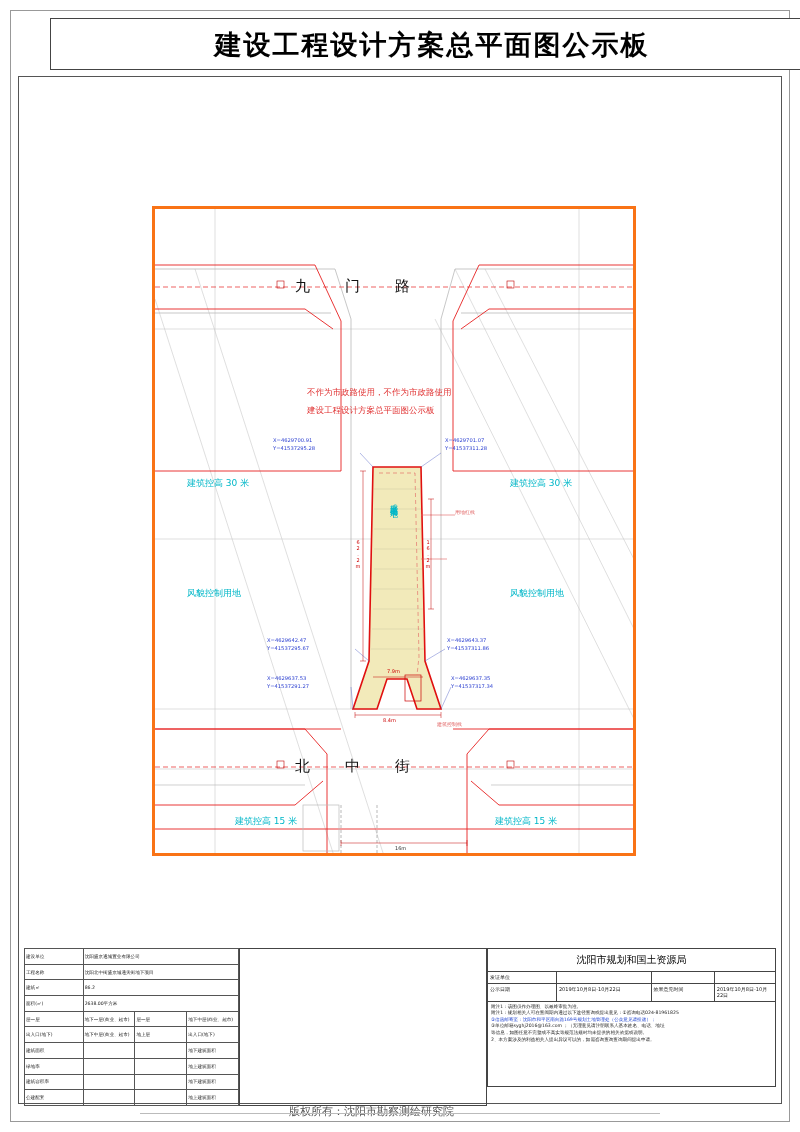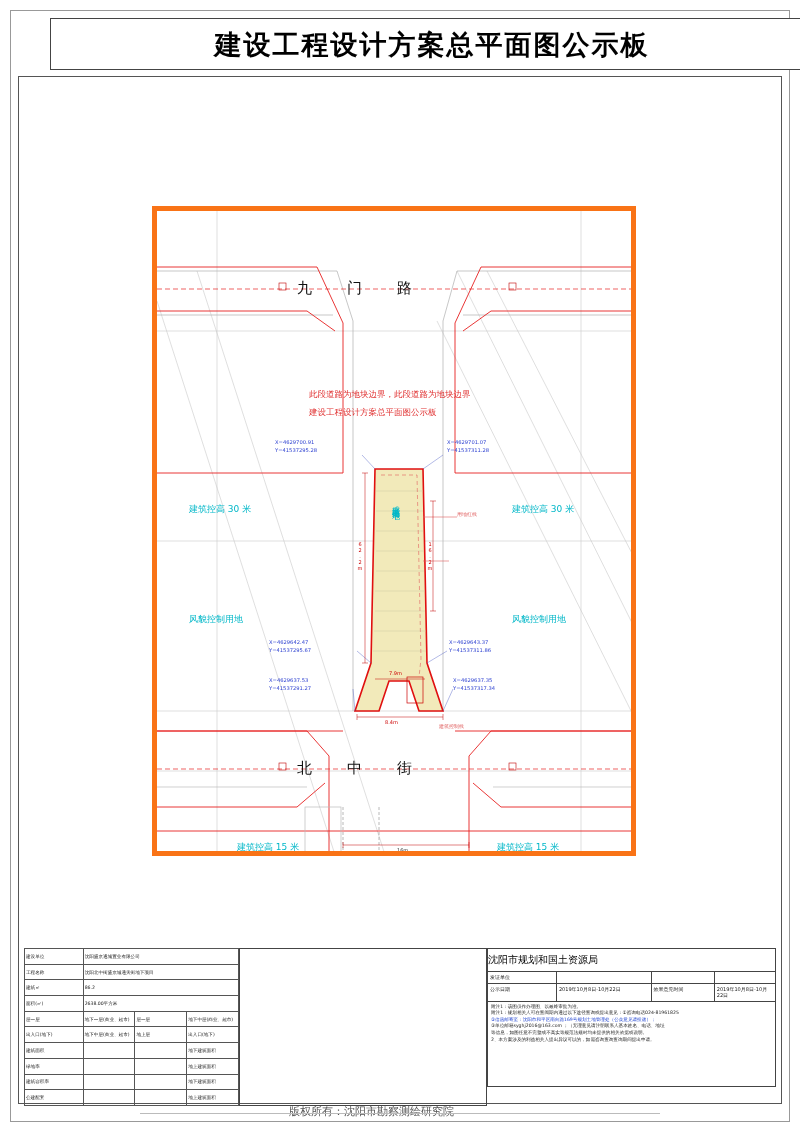--- a/index.html
+++ b/index.html
@@ -11,40 +11,40 @@
   .outer-frame{position:absolute;left:10px;top:10px;width:780px;height:1112px;border:1px solid #999;box-sizing:border-box;}
   .title-band{position:absolute;left:18px;top:18px;width:764px;height:52px;border:1px solid #444;box-sizing:border-box;background:#fff;margin-left:32px;}
   .title-text{
     position:absolute;left:0;top:0;width:100%;height:52px;line-height:52px;text-align:center;
     font-size:27px;font-weight:bold;letter-spacing:2px;color:#000;
     font-family:"DejaVu Sans","Liberation Sans",sans-serif;
   }
   .inner-frame{position:absolute;left:18px;top:76px;width:764px;height:1028px;border:1px solid #555;box-sizing:border-box;}
 
   
-  .drawing{position:absolute;left:152px;top:206px;width:484px;height:650px;border:5px solid #f97316;box-sizing:border-box;background:#fff;overflow:hidden;}
+  .drawing{position:absolute;left:152px;top:206px;width:484px;height:650px;border:3px solid #f97316;box-sizing:border-box;background:#fff;overflow:hidden;}
   .dwg-svg{position:absolute;left:0;top:0;}
 
-  .label{position:absolute;color:#00b7c8;font-size:9px;white-space:nowrap;margin-top:24px;}
+  .label{position:absolute;color:#00b7c8;font-size:9px;white-space:nowrap;}
   .red-note{position:absolute;color:#e03030;font-size:8.5px;white-space:nowrap;}
   .coord{position:absolute;color:#2b3fd0;font-size:5.2px;line-height:1.5;white-space:nowrap;}
   .street-name{position:absolute;color:#111;font-size:15px;letter-spacing:10px;white-space:nowrap;font-weight:500;}
   .dim{position:absolute;color:#c00;font-size:5px;white-space:nowrap;}
   .dim-dark{position:absolute;color:#333;font-size:5px;white-space:nowrap;}
   .vlabel{position:absolute;color:#00b7c8;font-size:8px;writing-mode:vertical-rl;text-orientation:upright;letter-spacing:1px;}
   .vdim{position:absolute;color:#c00;font-size:5px;writing-mode:vertical-rl;text-orientation:upright;}
 
   
   .tbl-left{position:absolute;left:24px;top:948px;width:215px;height:158px;box-sizing:border-box;}
   .tbl-mid{position:absolute;left:239px;top:948px;width:248px;height:158px;box-sizing:border-box;border:1px solid #444;}
   .tbl-right{position:absolute;left:487px;top:948px;width:289px;height:158px;box-sizing:border-box;}
   table.t{border-collapse:collapse;width:100%;height:100%;table-layout:fixed;}
   table.t td{border:1px solid #555;font-size:4.6px;color:#222;padding:0 1px;line-height:1.1;vertical-align:middle;}
   .tc{color:#c02020;}
-  .rt-head{border:1px solid #444;border-bottom:none;height:22px;line-height:22px;text-align:left;font-size:10px;color:#000;}
+  .rt-head{border:1px solid #444;border-bottom:none;height:22px;line-height:22px;text-align:center;font-size:10px;color:#000;}
   .rt-row{display:flex;border:1px solid #444;border-bottom:none;}
   .rt-row > div{border-right:1px solid #444;font-size:5px;padding:2px 2px;line-height:1.3;color:#222;box-sizing:border-box;}
   .rt-row > div:last-child{border-right:none;}
   .rt-notes{border:1px solid #444;font-size:4.6px;line-height:1.45;color:#222;padding:2px 3px;box-sizing:border-box;height:86px;}
   .rt-notes .blue{color:#1a3fd0;}
   .footer{position:absolute;left:0;top:1104px;width:743px;text-align:center;font-size:11px;color:#555;}
   .footer .line{position:absolute;left:140px;top:9px;width:520px;border-top:1px solid #bbb;}
 </style>
 </head>
 <body>
@@ -172,21 +172,21 @@
         <line x1="200" y1="440" x2="214" y2="452"></line>
         <line x1="290" y1="440" x2="270" y2="452"></line>
         <line x1="196" y1="478" x2="198" y2="500"></line>
         <line x1="296" y1="478" x2="286" y2="500"></line>
       </g>
     </svg>
 
     <div class="street-name" style="left:140px;top:68px;">九　门　路</div>
     <div class="street-name" style="left:140px;top:548px;">北　中　街</div>
 
-    <div class="red-note" style="left:152px;top:178px;">此段道路为地块边界，此段道路为地块边界</div>
+    <div class="red-note" style="left:152px;top:178px;">不作为市政路使用，不作为市政路使用</div>
     <div class="red-note" style="left:152px;top:196px;">建设工程设计方案总平面图公示板</div>
 
     <div class="label" style="left:32px;top:268px;">建筑控高 30 米</div>
     <div class="label" style="left:355px;top:268px;">建筑控高 30 米</div>
     <div class="label" style="left:32px;top:378px;">风貌控制用地</div>
     <div class="label" style="left:355px;top:378px;">风貌控制用地</div>
     <div class="label" style="left:80px;top:606px;">建筑控高 15 米</div>
     <div class="label" style="left:340px;top:606px;">建筑控高 15 米</div>
 
     <div class="vlabel" style="left:232px;top:288px;">盛京城通天街地下</div>

